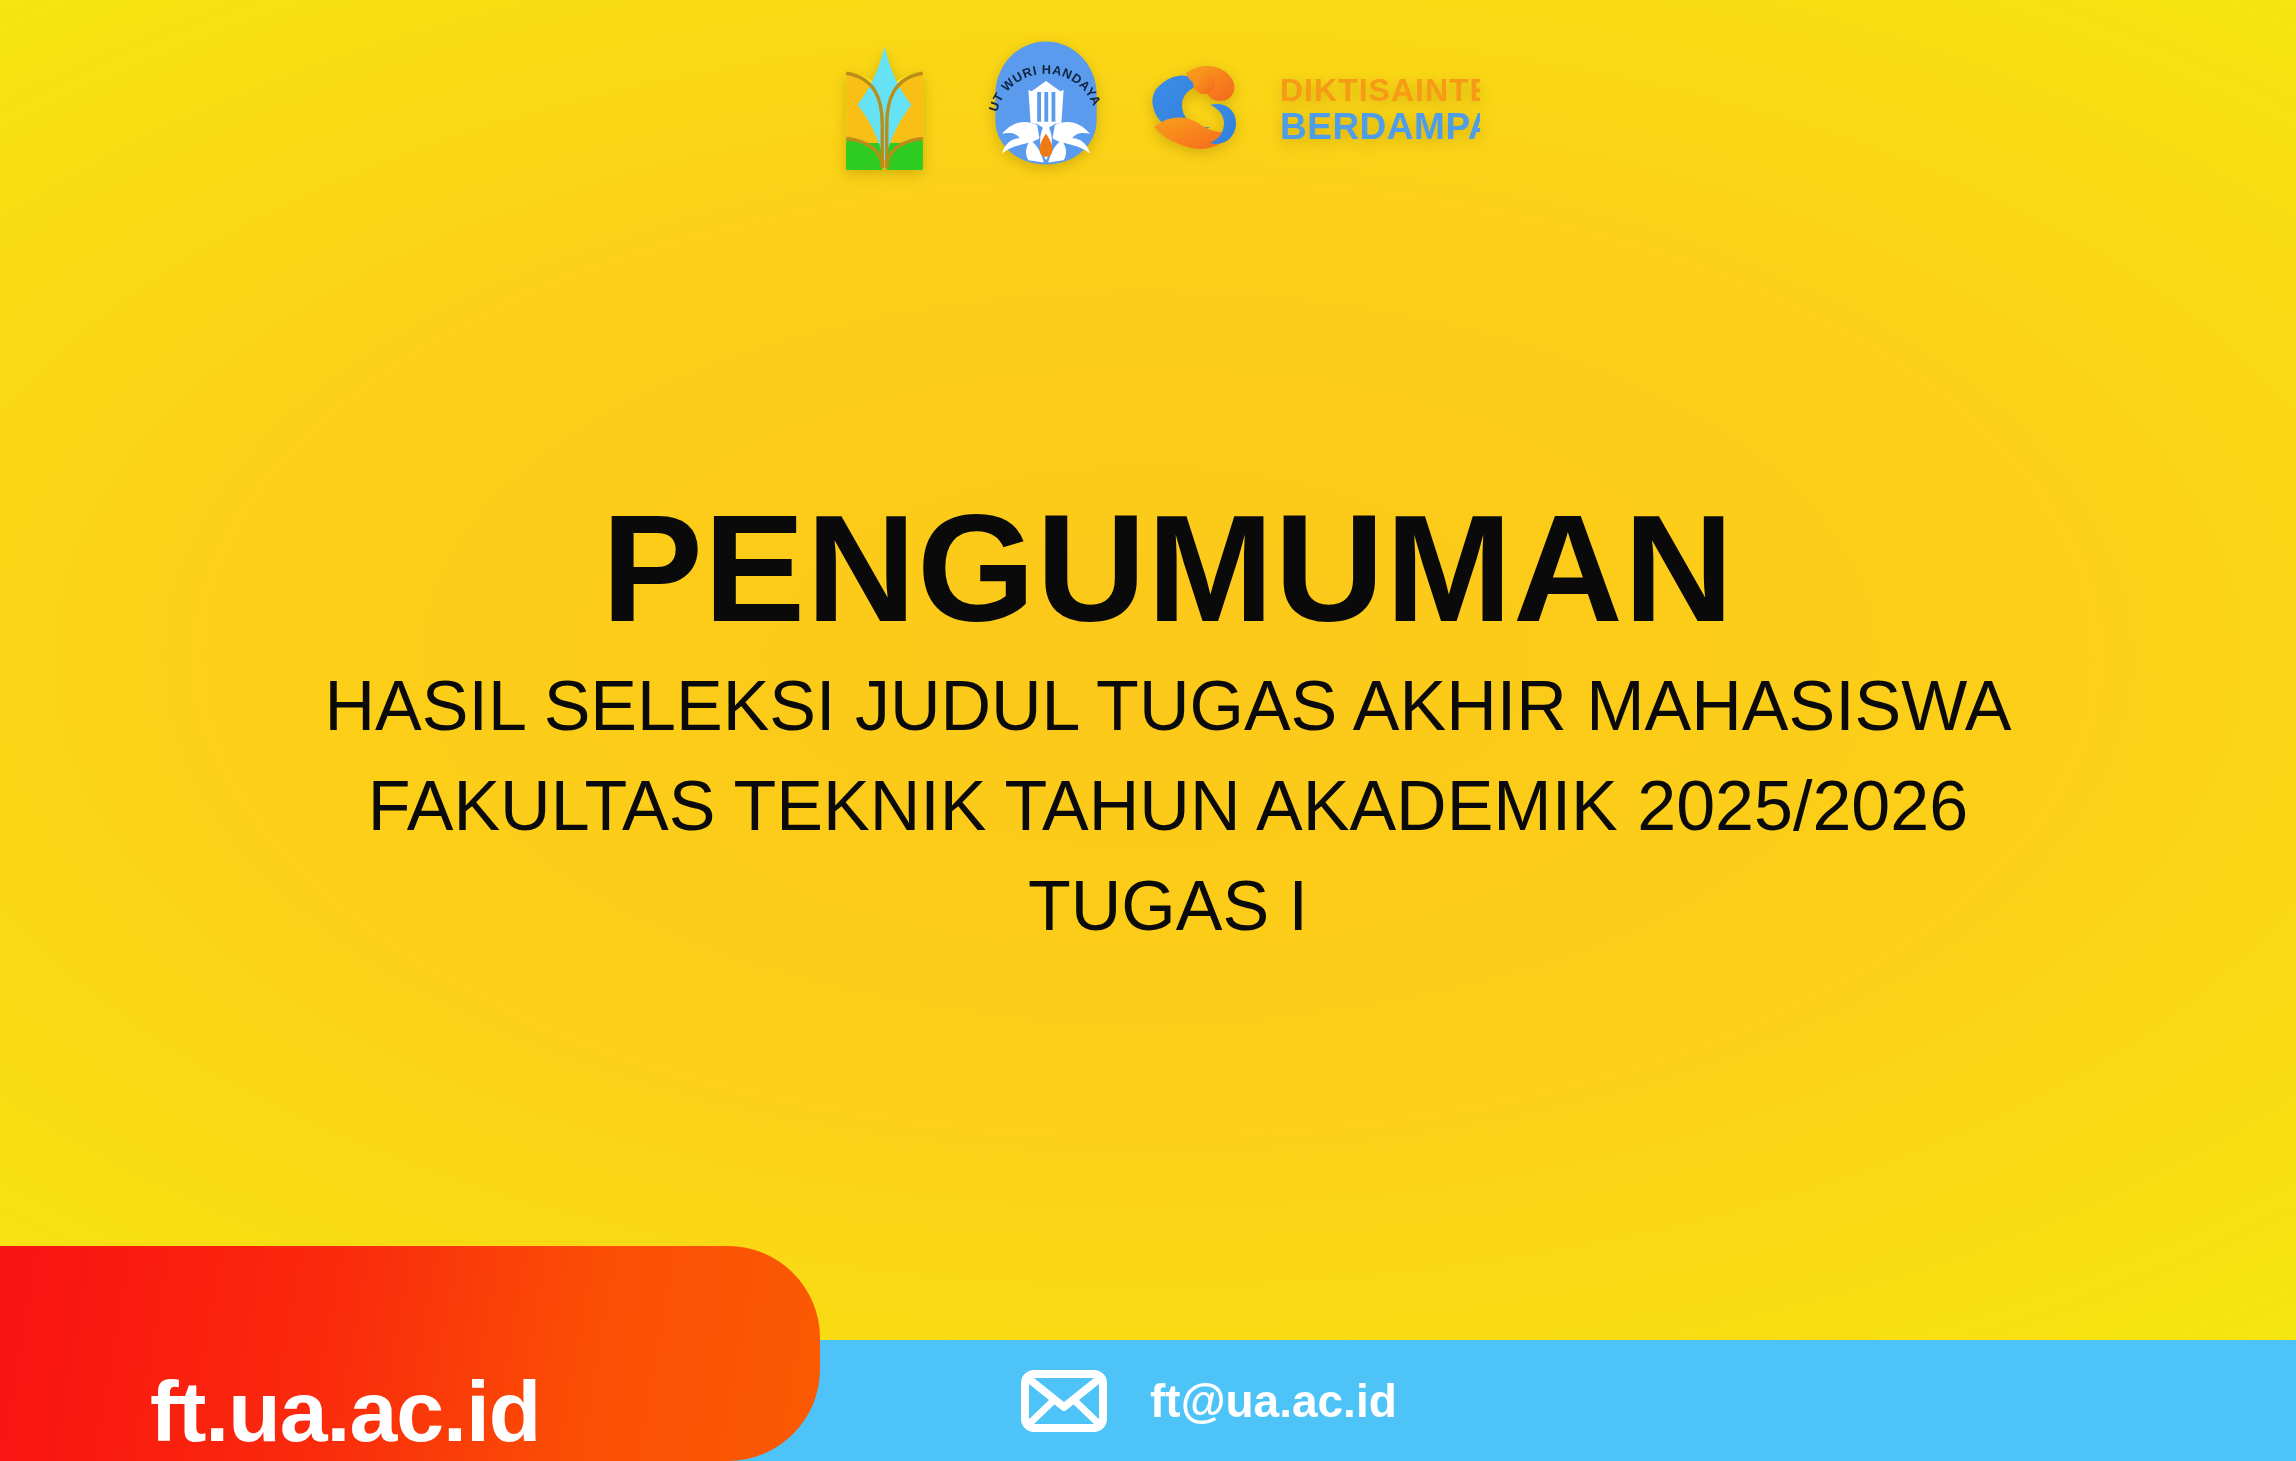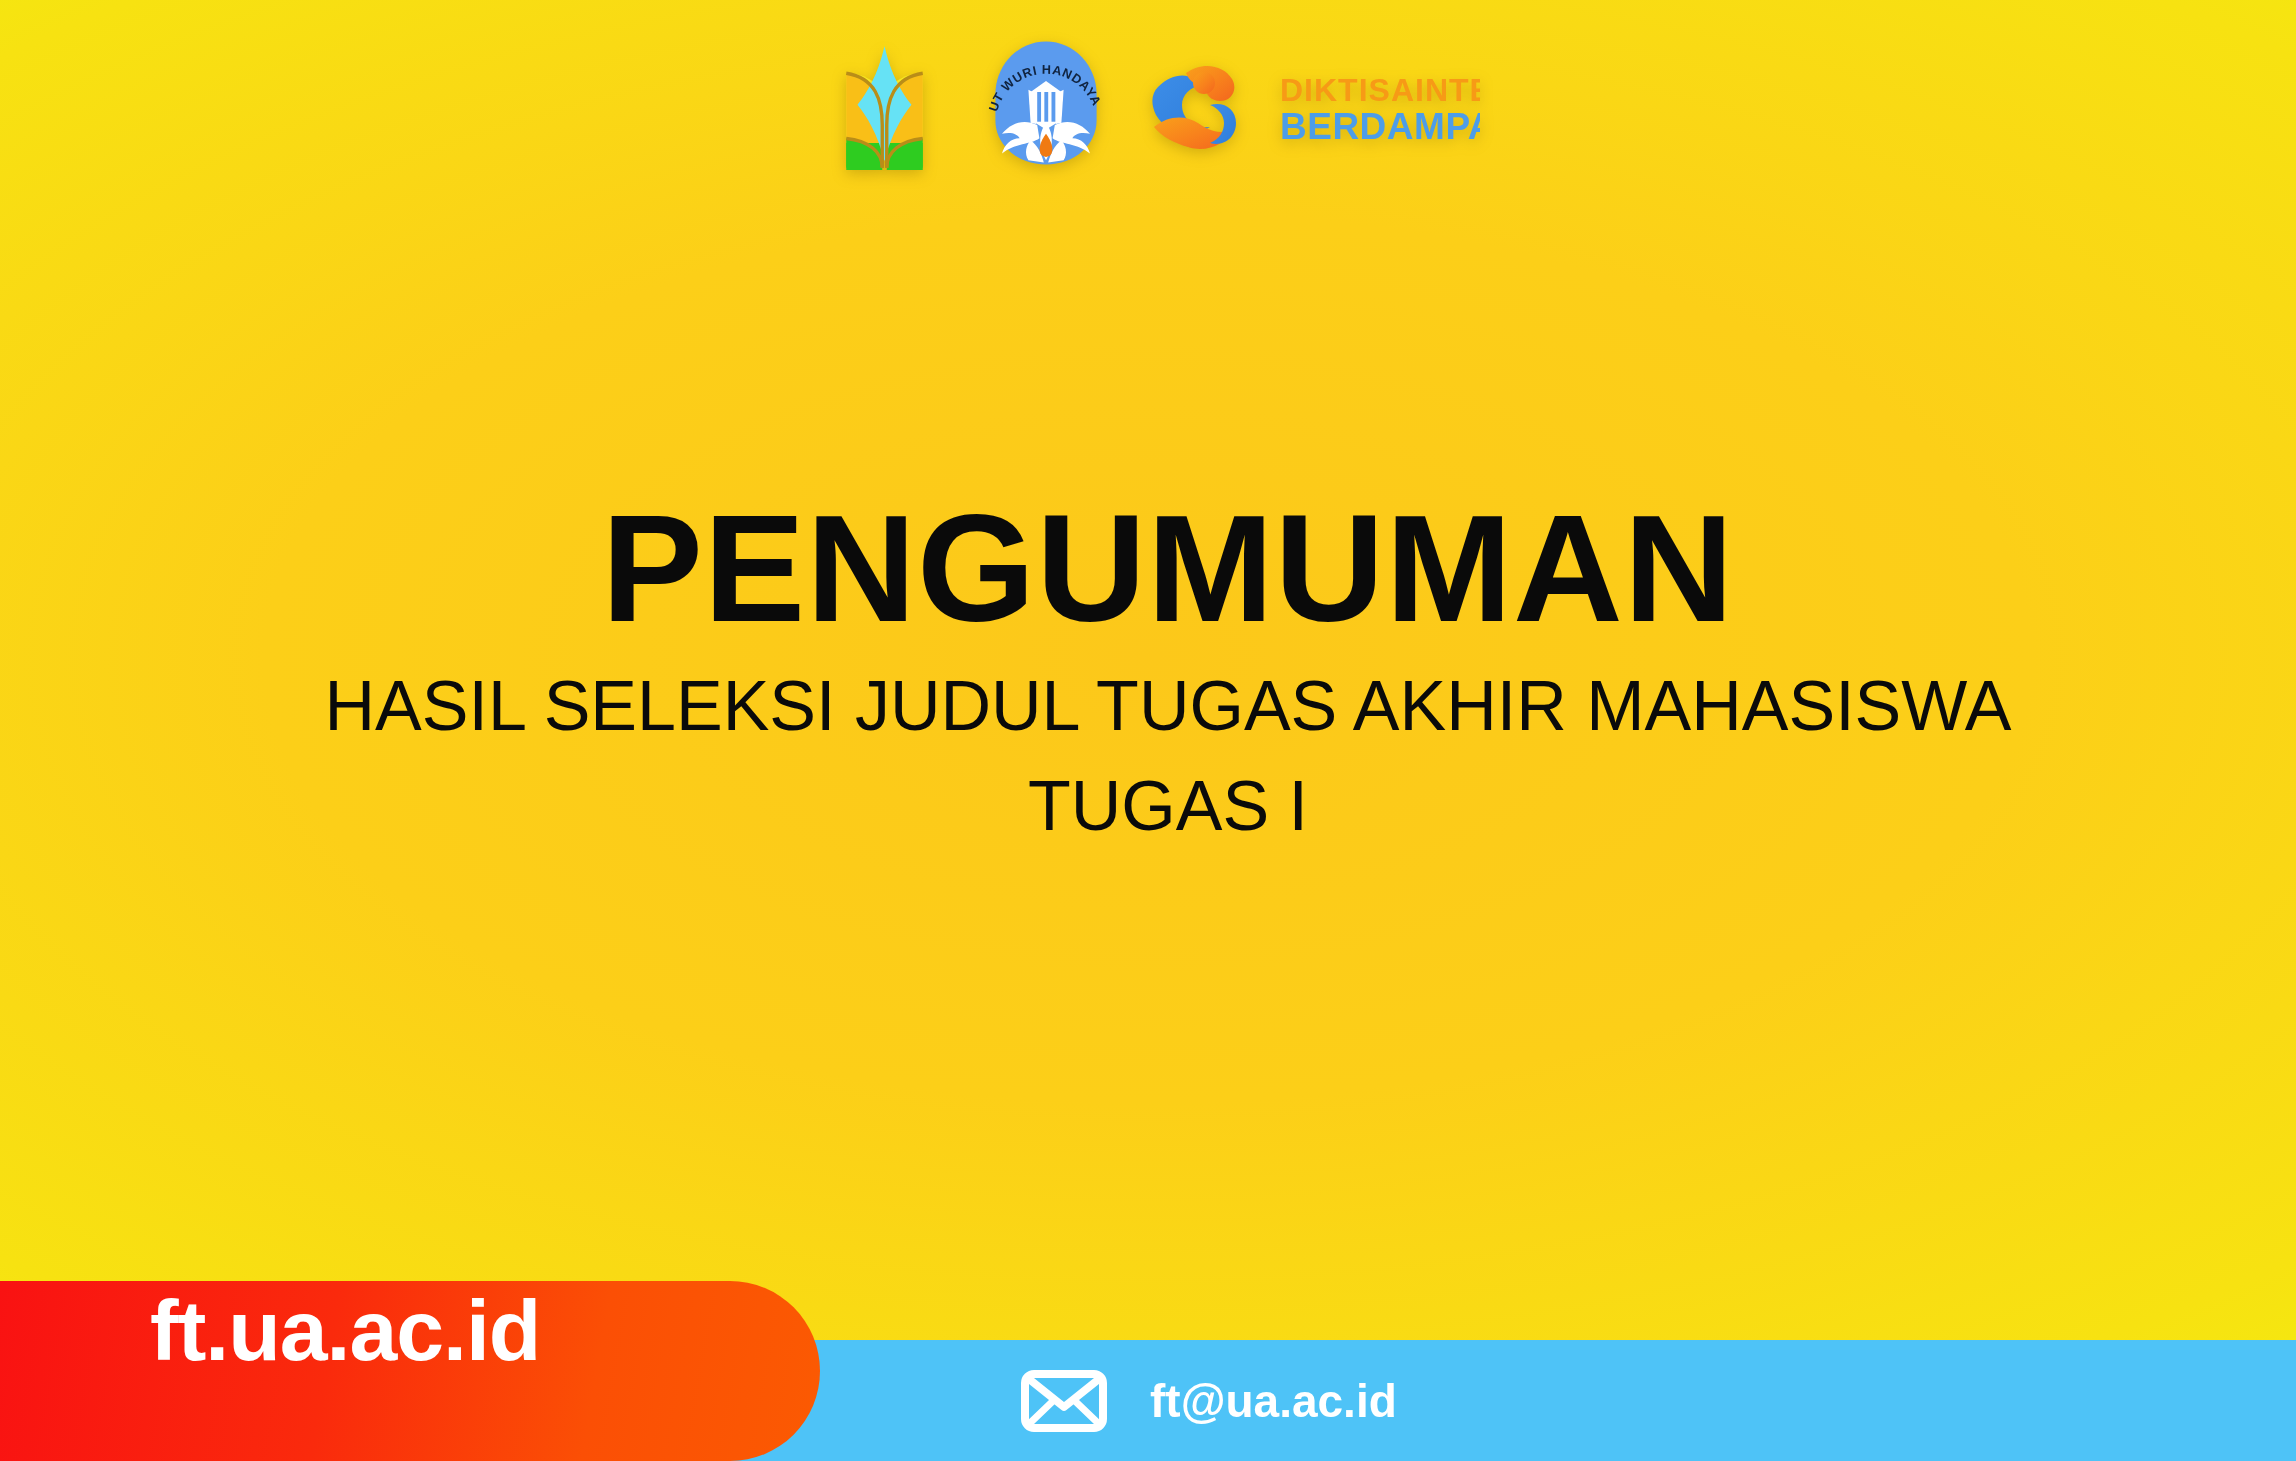--- a/index.html
+++ b/index.html
@@ -70,26 +70,26 @@
     bottom: 0;
     width: 100%;
     height: 121px;
     background: #4ec3f7;
   }
   .red-tab {
     position: absolute;
     left: 0;
     bottom: 0;
     width: 820px;
-    height: 180px;
+    height: 215px;
     background: linear-gradient(100deg, #f91212 0%, #fa2a0c 40%, #fb4f05 72%, #fb5a02 100%);
     border-top-right-radius: 92px;
     border-bottom-right-radius: 92px;
     display: flex;
-    align-items: flex-start;
+    align-items: flex-end;
   }
   .red-tab-label {
     color: #ffffff;
     font-size: 86px;
     font-weight: 700;
     letter-spacing: -1px;
     margin-left: 150px;
     white-space: nowrap;
   }
 
@@ -200,20 +200,21 @@
 
         <text x="140" y="58" font-family="Liberation Sans, sans-serif" font-size="32" font-weight="700" letter-spacing="1" fill="#f79a16">DIKTISAINTEK</text>
         <text x="140" y="96" font-family="Liberation Sans, sans-serif" font-size="37" font-weight="700" letter-spacing="0.5" fill="#4d9de8">BERDAMPAK</text>
       </svg>
     </div>
   </div>
 
   <div class="headline-block">
     <h1 class="title-main">PENGUMUMAN</h1>
     <p class="title-sub">HASIL SELEKSI JUDUL TUGAS AKHIR MAHASISWA</p>
+    <p class="title-sub">FAKULTAS TEKNIK TAHUN AKADEMIK 2025/2026</p>
     <p class="title-sub">TUGAS I</p>
   </div>
 
   <div class="blue-strip"></div>
 
   <div class="red-tab">
     <span class="red-tab-label">ft.ua.ac.id</span>
   </div>
 
   <div class="contacts">

